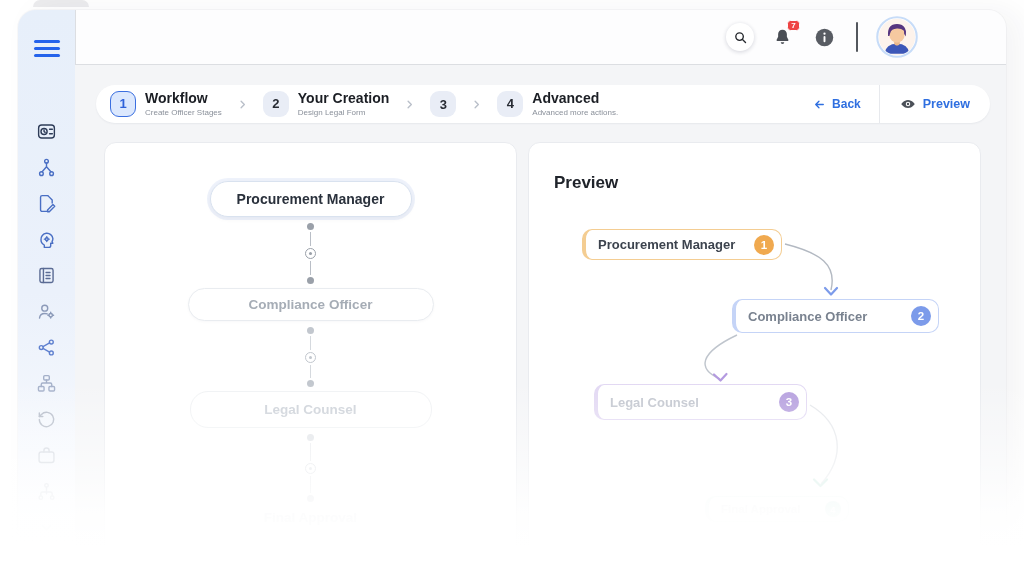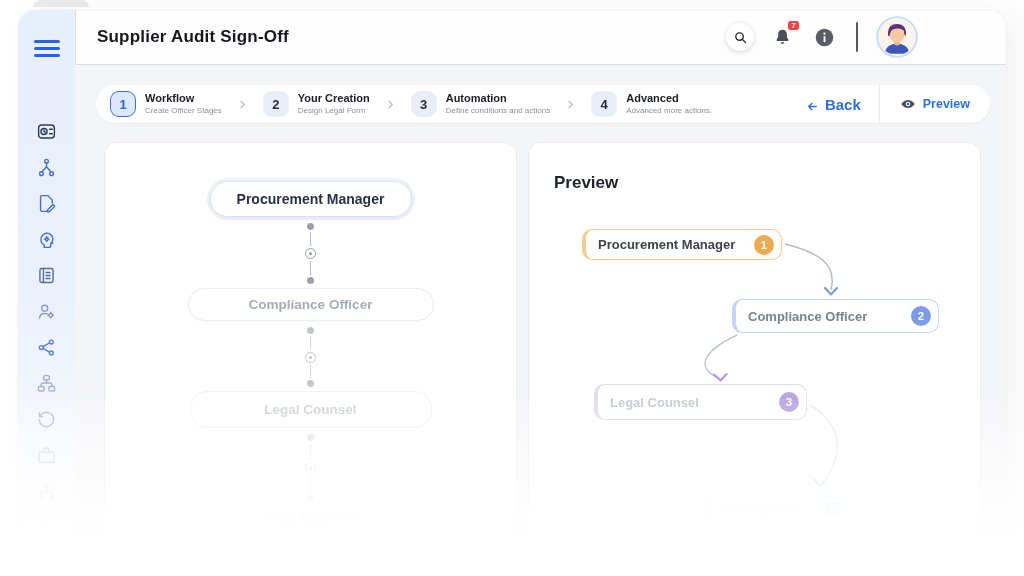--- a/index.html
+++ b/index.html
@@ -47,25 +47,25 @@
   
   .content { flex:1; padding-top:20px; position:relative; min-height:0; }
 
   .stepper { margin:0 16px 0 21px; height:38px; background:#ffffff; border-radius:19px;
     display:flex; align-items:center; padding-left:14px;
     box-shadow:0 1px 2px rgba(20,30,60,.06); }
   .step { display:flex; align-items:center; gap:9px; cursor:pointer; }
   .step-num { width:26px; height:26px; border-radius:9px; background:#e9edf6; color:#272b33;
     font-size:13px; font-weight:600; display:flex; align-items:center; justify-content:center; }
   .step.active .step-num { background:#dce8fd; border:1.6px solid #3b6fe0; color:#2f62d9; }
-  .step-title { font-size:11px; font-weight:700; color:#1b1e24; line-height:1.25; }
+  .step-title { font-size:14px; font-weight:700; color:#1b1e24; line-height:1.25; }
   .step-sub { font-size:8px; color:#8a909a; line-height:1.3; }
   .step-chevron { margin:0 15px; display:flex; align-items:center; }
   .stepper-right { margin-left:auto; display:flex; align-items:center; height:100%; }
-  .back-link { display:flex; align-items:flex-end; gap:6px; color:#2f6fe0; font-size:15px;
+  .back-link { display:flex; align-items:flex-end; gap:6px; color:#2f6fe0; font-size:12px;
     font-weight:600; margin-right:18px; cursor:pointer; }
   .stepper-divider { width:1px; height:100%; background:#e7e9ed; }
   .preview-btn { display:flex; align-items:center; gap:7px; padding:0 20px; height:100%;
     color:#2f6fe0; font-size:12.5px; font-weight:700; cursor:pointer; }
 
   
   .panels { display:flex; gap:11px; margin:19px 25px 0 29px; height:430px; }
   .card { background:#ffffff; border:1px solid #e9ebef; border-radius:12px; }
 
   .canvas-card { width:413px; flex-shrink:0; display:flex; flex-direction:column;
@@ -209,21 +209,20 @@
     <div class="side-icon c12">
       <svg viewBox="0 0 24 24">
           <path d="M7.5 10l4.5 4.5L16.5 10"></path>
         </svg>
     </div>
   </div>
 
   <div class="main">
 
     <div class="header">
-      <div class="header-title">Supplier Audit Sign-Off</div>
       <div class="header-actions">
         <div class="icon-btn search-btn">
           <svg width="15" height="15" viewBox="0 0 24 24" fill="none" stroke="#26292e" stroke-width="2.2" stroke-linecap="round">
               <circle cx="10.5" cy="10.5" r="6"></circle>
               <path d="M15.2 15.2L20 20"></path>
             </svg>
         </div>
         <div class="icon-btn">
           <svg width="21" height="21" viewBox="0 0 24 24" fill="#4a4e55">
               <path d="M12 3c-3 0-5 2.2-5 5v3.2l-1.7 3.4c-.4.7 0 1.4.8 1.4h11.8c.8 0 1.2-.7.8-1.4L17 11.2V8c0-2.8-2-5-5-5z"></path>
@@ -283,24 +282,20 @@
           </div>
         </div>
         <div class="step-chevron">
           <svg width="11" height="11" viewBox="0 0 24 24" fill="none" stroke="#b9bfc9" stroke-width="3" stroke-linecap="round" stroke-linejoin="round">
               <path d="M9 5l7 7-7 7"></path>
             </svg>
         </div>
 
         <div class="step">
           <div class="step-num">3</div>
-          <div>
-            <div class="step-title">Automation</div>
-            <div class="step-sub">Define conditions and actions</div>
-          </div>
         </div>
         <div class="step-chevron">
           <svg width="11" height="11" viewBox="0 0 24 24" fill="none" stroke="#b9bfc9" stroke-width="3" stroke-linecap="round" stroke-linejoin="round">
               <path d="M9 5l7 7-7 7"></path>
             </svg>
         </div>
 
         <div class="step">
           <div class="step-num">4</div>
           <div>

